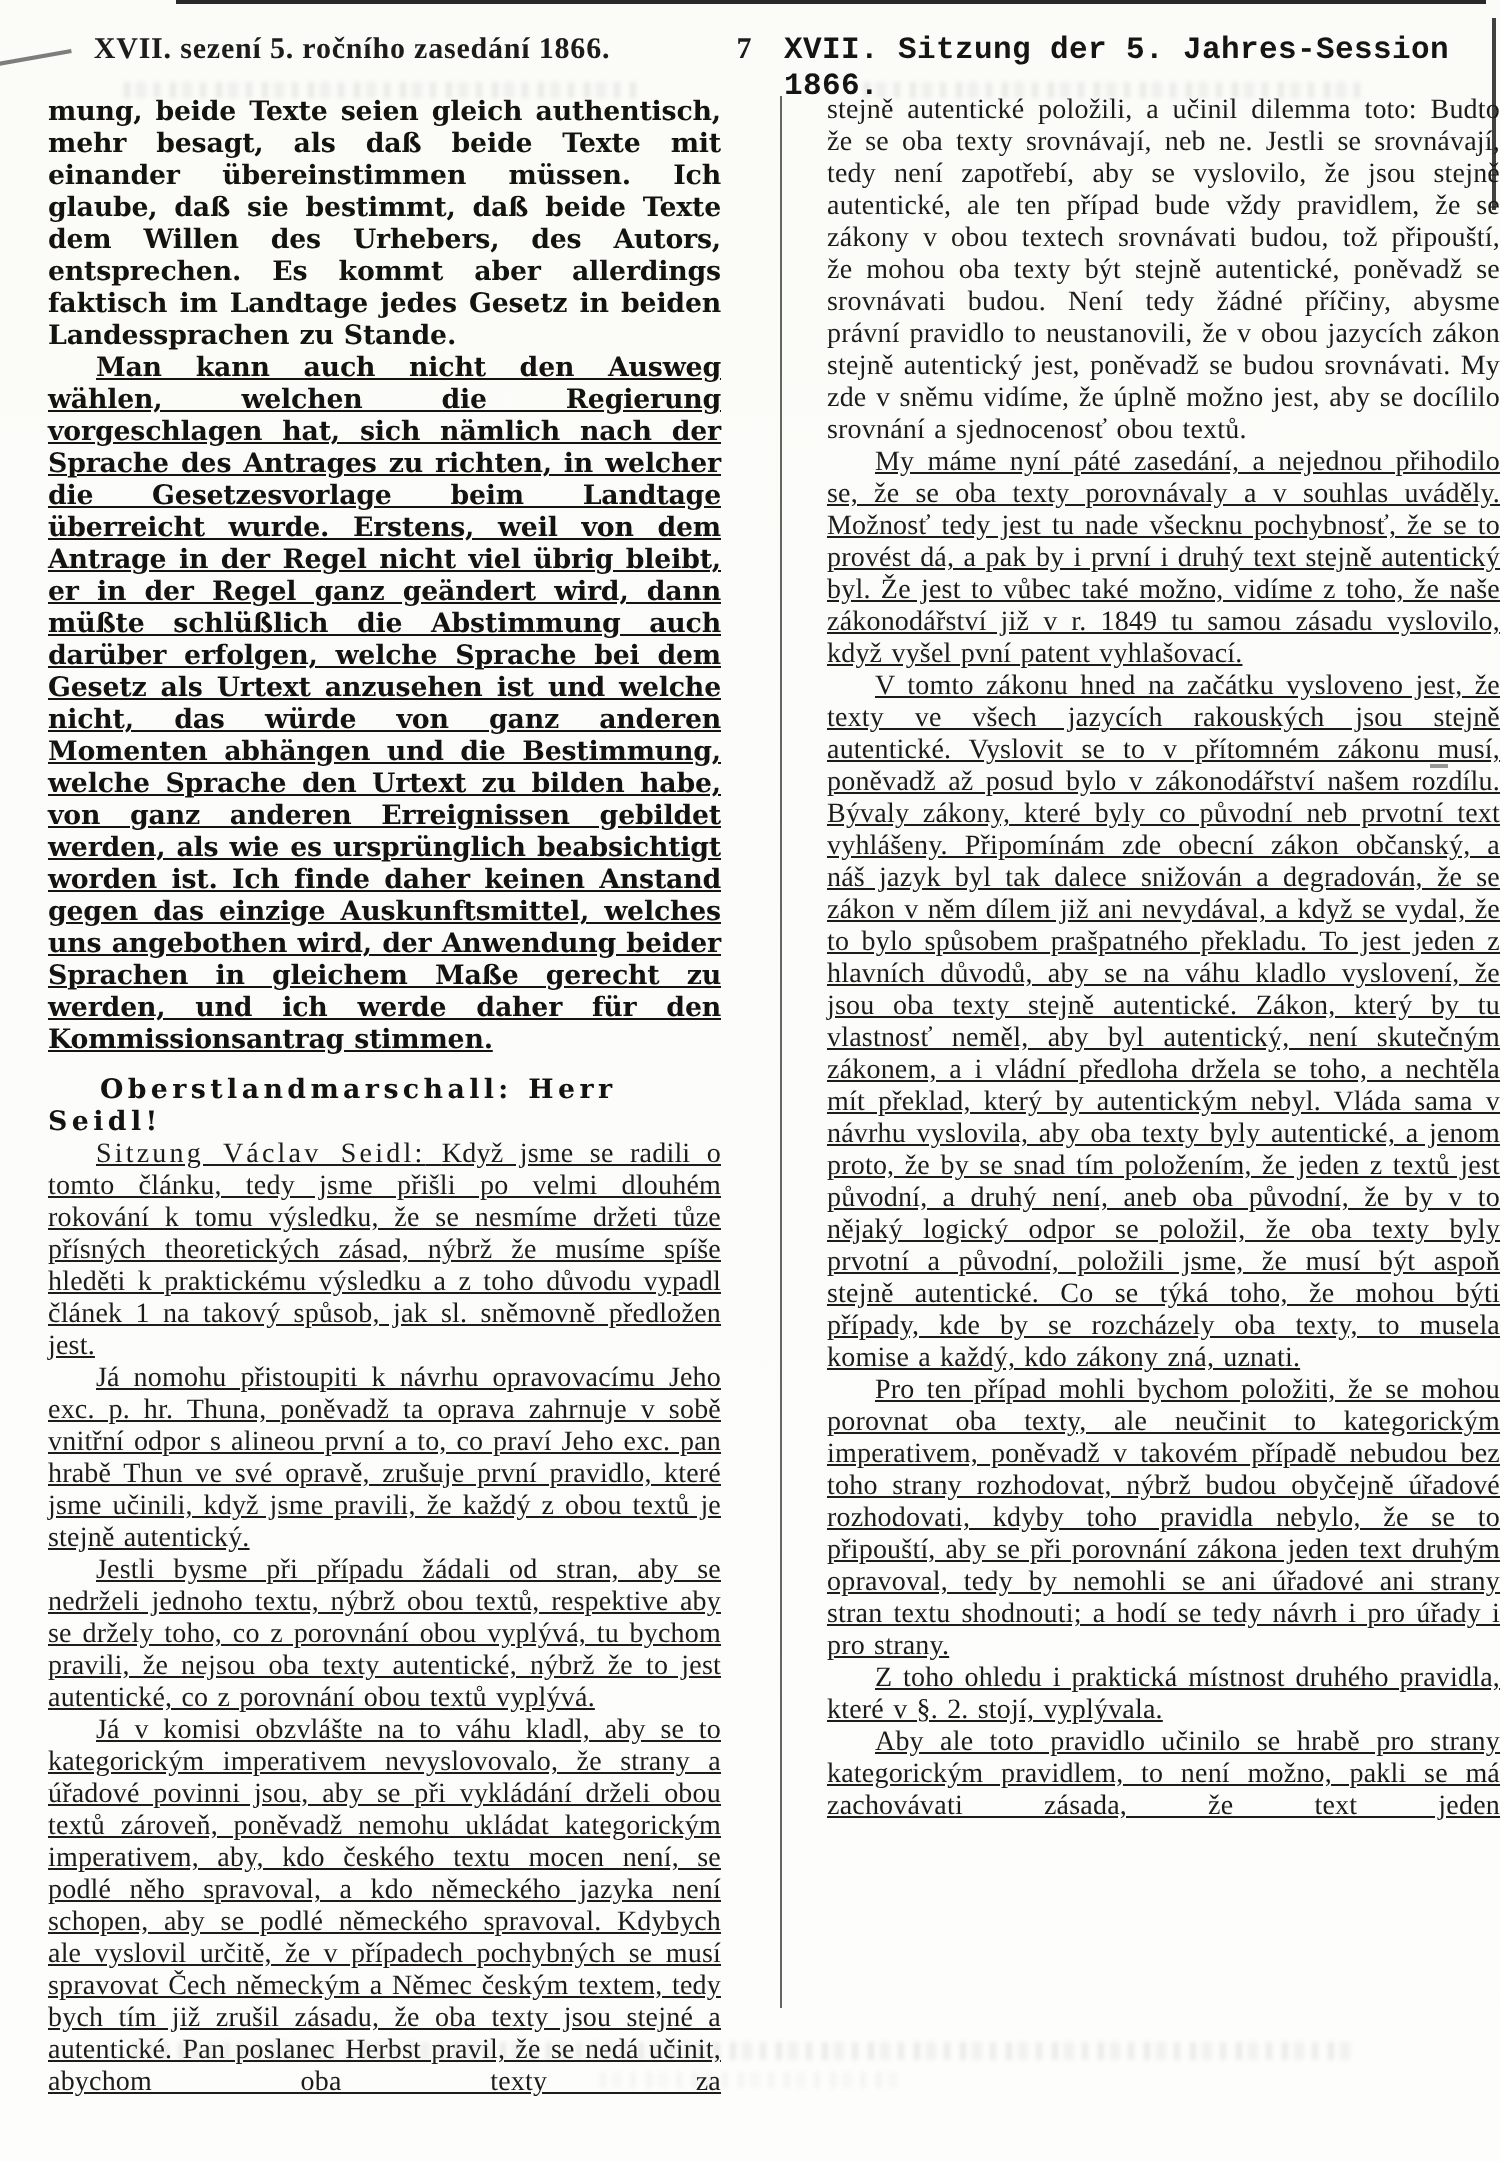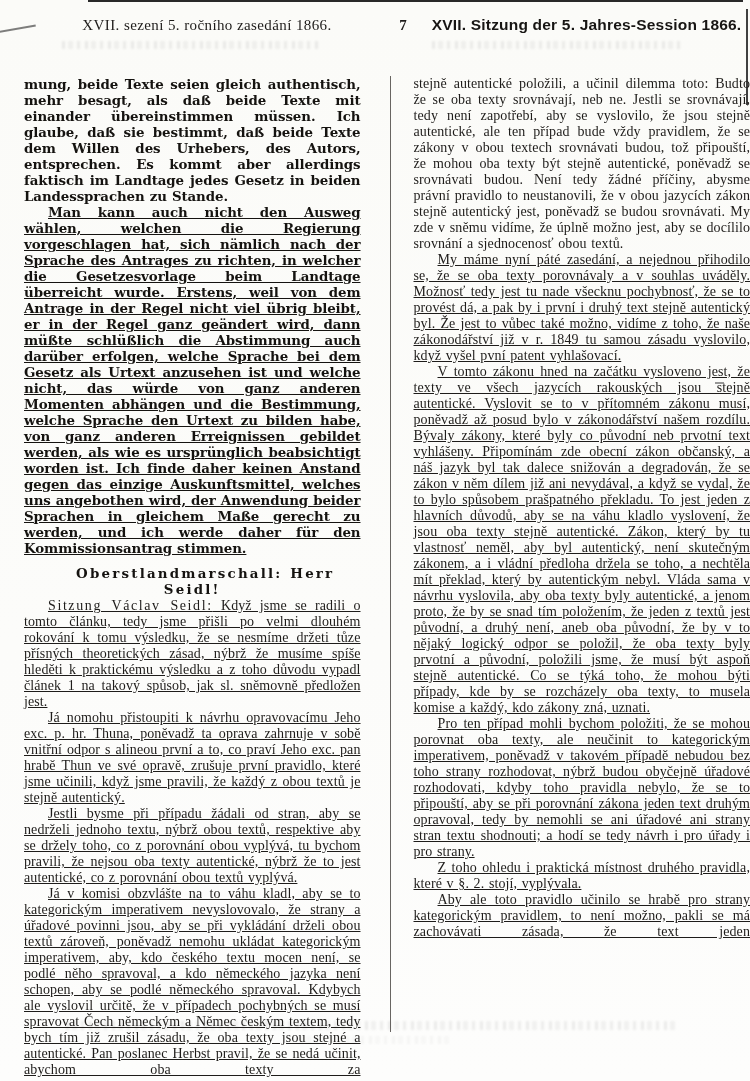--- a/index.html
+++ b/index.html
@@ -29,27 +29,27 @@
   .bleed-h-left  { top:41px; left:62px;  width:258px; }
   .bleed-h-right { top:41px; left:432px; width:250px; }
   .bleed-bottom  { top:1021px; left:66px; width:610px; height:9px; }
   .bleed-bottom2 { top:1036px; left:300px; width:150px; opacity:.25; }
 
   
   .header {
     position:absolute; top:16px; left:0; right:0;
     display:flex; align-items:baseline;
   }
-  .header .h-left  { width:352px; text-align:center; font-weight:normal; font-size:15px; letter-spacing:.4px;padding-left:31px; }
+  .header .h-left  { width:352px; text-align:center; font-weight:bold; font-size:15px; letter-spacing:.4px; }
   .header .h-num   { width:40px;  text-align:center; font-weight:bold; font-size:15px; }
-  .header .h-right { flex:1; text-align:center; font-weight:bold; font-size:15.5px;
-                     font-family:Liberation Sans, sans-serif; letter-spacing:.2px; color:#171513; }
+  .header .h-right { flex:1; font-weight:bold; font-size:15.5px;
+                     font-family:Liberation Mono, monospace; letter-spacing:.2px; color:#171513; }
 
   
-  .columns { position:absolute; top:76px; left:0; right:0; display:flex;gap:22px; }
+  .columns { position:absolute; top:48px; left:0; right:0; display:flex;gap:22px; }
   .col { width:338px; }
   .col-left  { margin-left:24px; }
   .col-right { margin-left:1px; }
   .divider { width:1px; background:#4e4a46; margin-left:7px; height:956px; opacity:.85; }
 
   p {
     margin:0; text-align:justify;
     font-size:14px; line-height:16px;
     word-spacing:1px; letter-spacing:.1px;
     hyphens:auto;
@@ -59,21 +59,21 @@
 
   .fraktur {
     font-family:"DejaVu Serif", serif;
     font-weight:700; color:#151310;
     font-size:13.4px; line-height:16px;
     letter-spacing:-.1px; word-spacing:.5px;
   }
   .speaker-heading {
     font-family:"DejaVu Serif", serif; font-weight:700; color:#151310;
     font-size:13.4px; line-height:16px;
-    letter-spacing:2.2px; text-indent:26px; text-align:center;
+    letter-spacing:2.2px; text-indent:26px; text-align:left;
     margin-top:9px; margin-bottom:1px;
   }
   .speaker-lead { letter-spacing:1.6px; }
 </style>
 </head>
 <body>
 
 <div class="page">
 
   <div class="art-top-line"></div>

